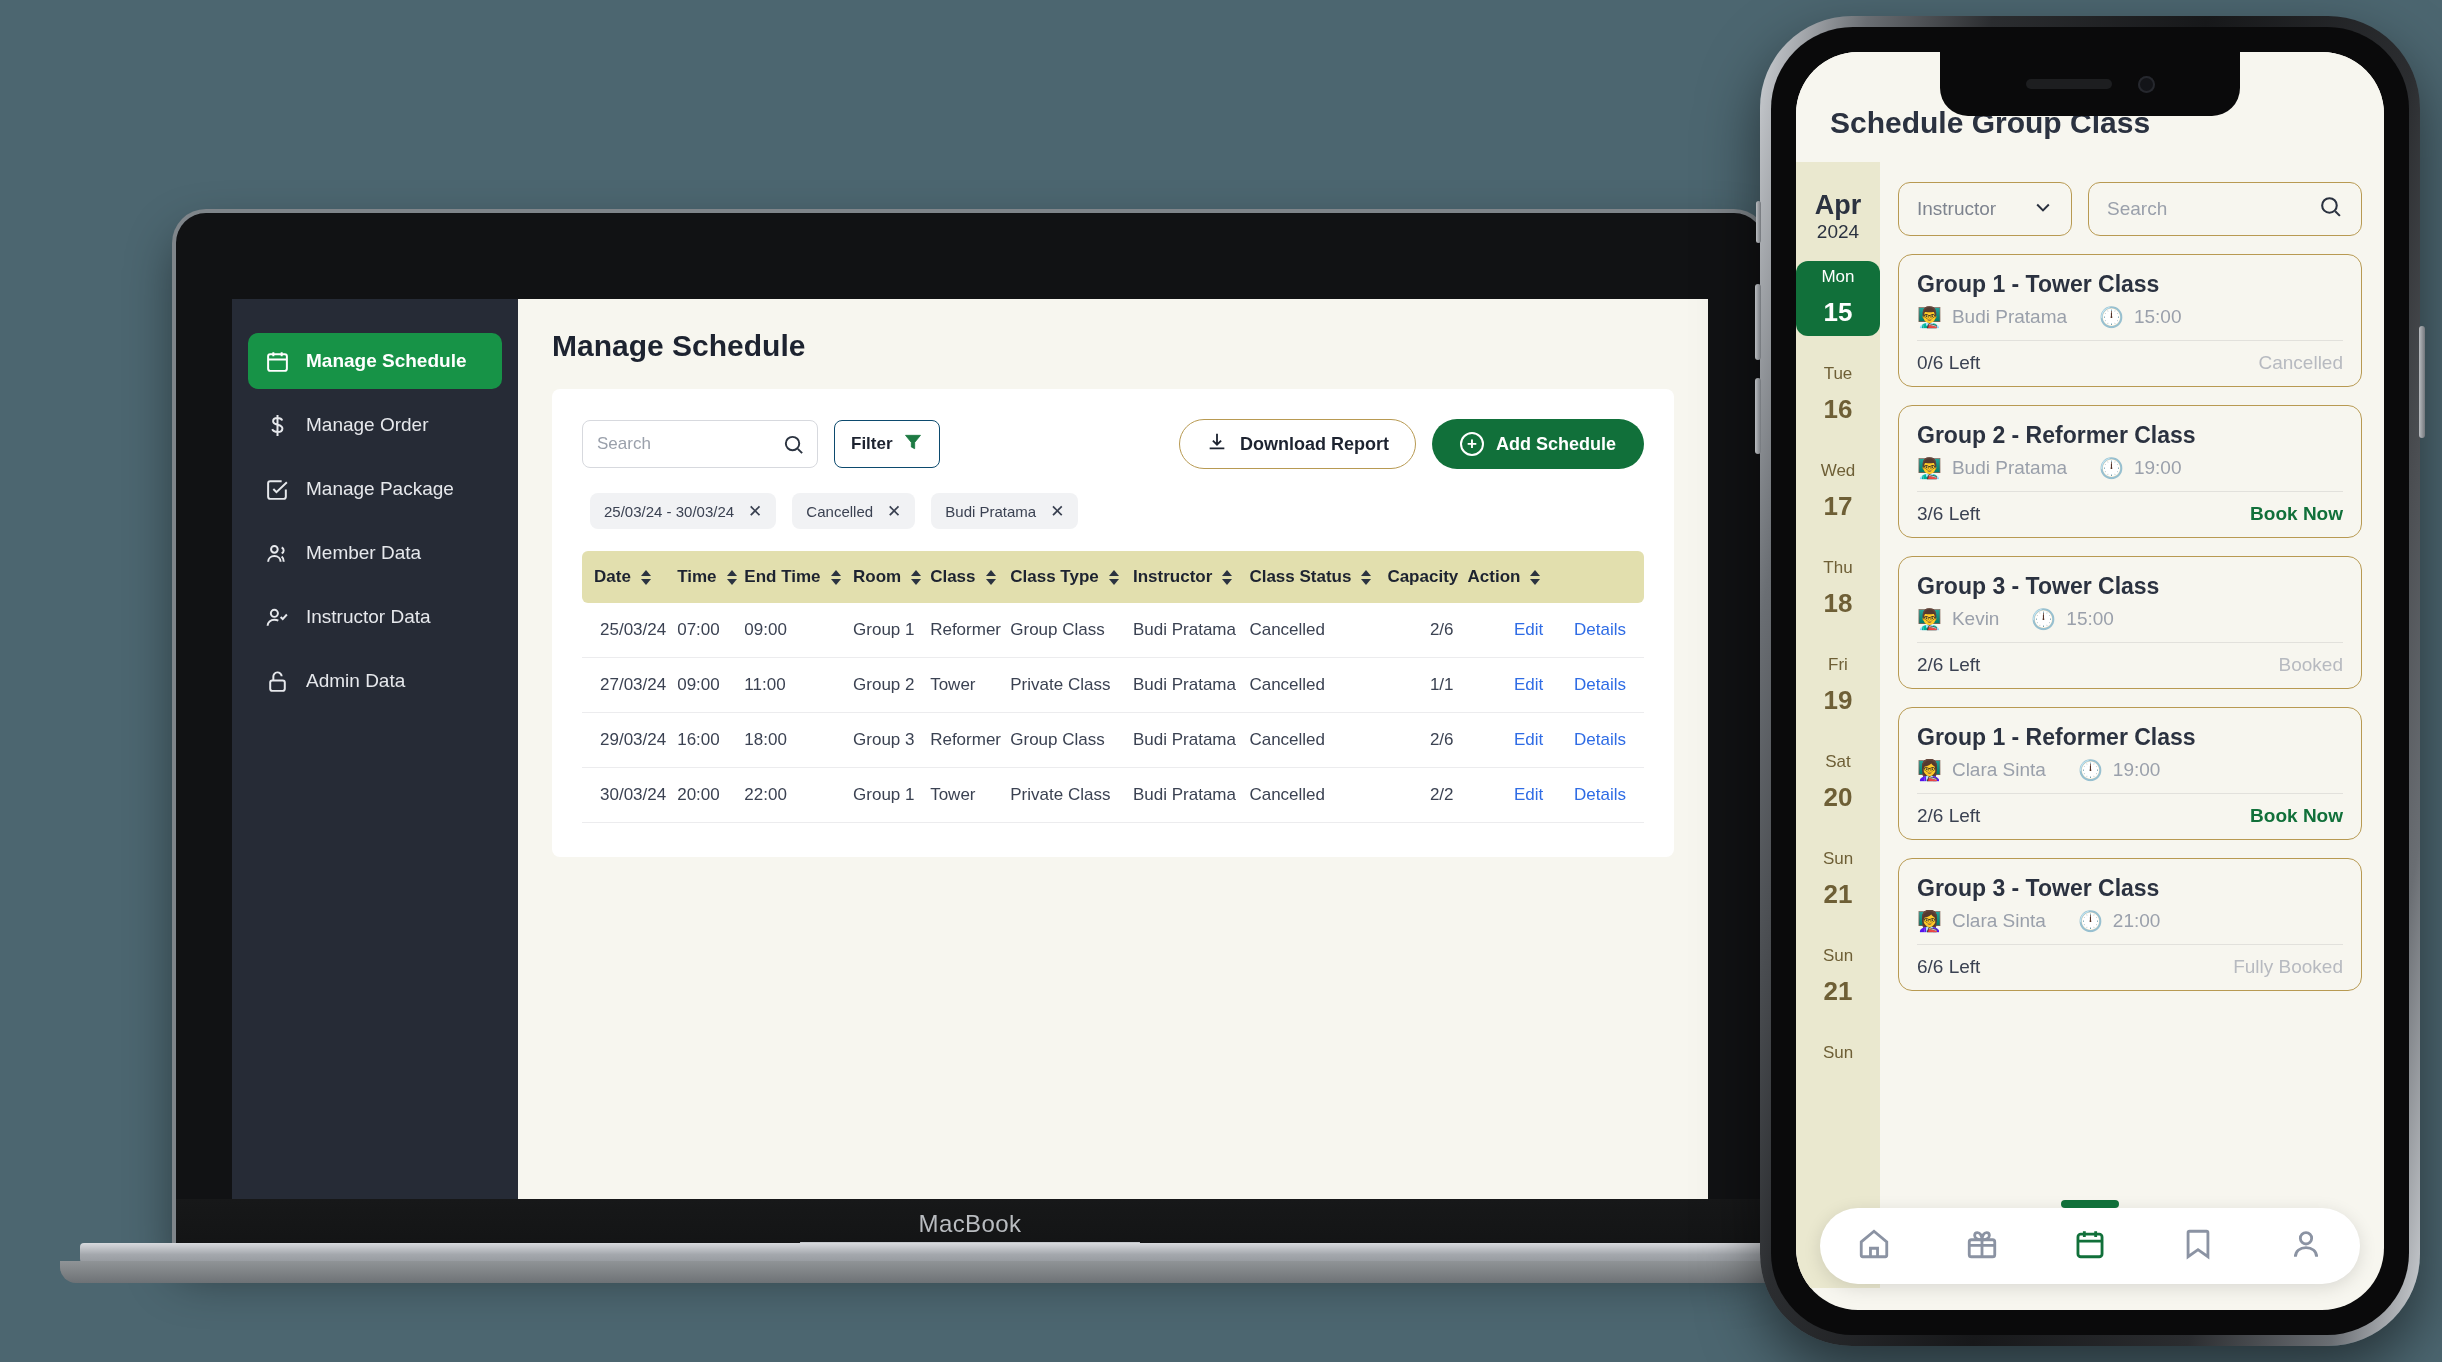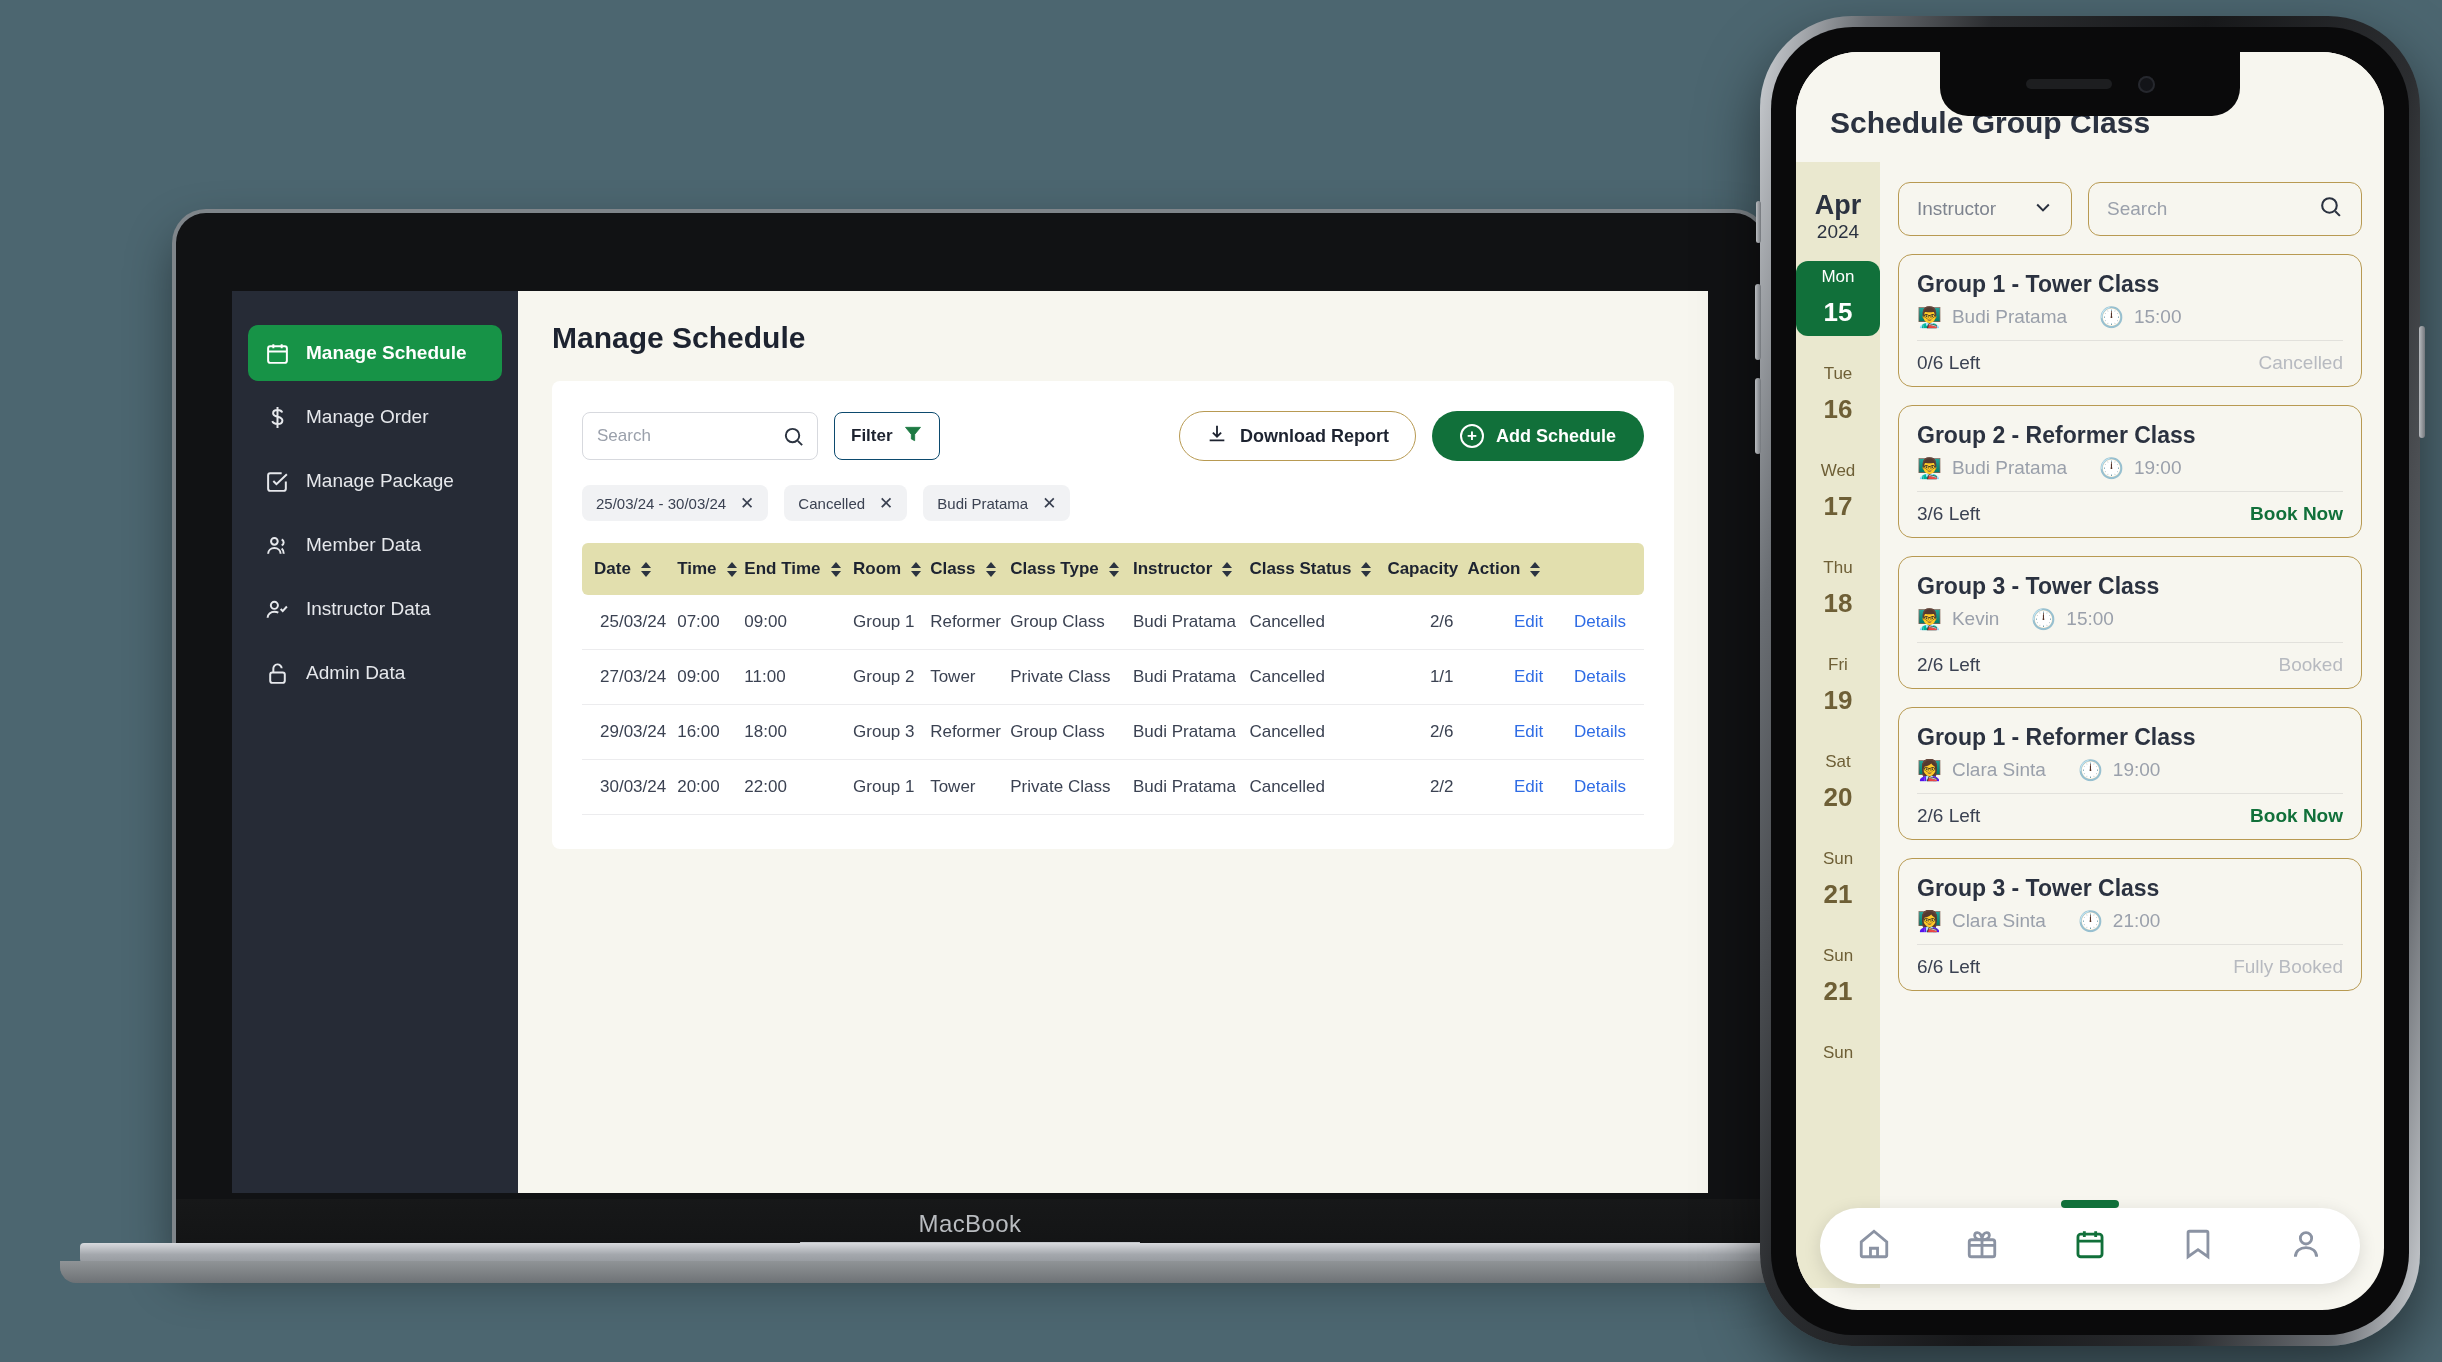--- a/index.html
+++ b/index.html
@@ -13,21 +13,21 @@
 
   
   .macbook { position: absolute; left: 176px; top: 213px; width: 1588px; height: 1050px; }
   .mb-lid {
     position: absolute; left: 0; top: 0; width: 1588px; height: 1040px;
     background: #111214;
     border-radius: 30px 30px 10px 10px;
     box-shadow: 0 0 0 4px #7f858a, 0 22px 50px rgba(0,0,0,.45);
   }
   .mb-screen {
-    position: absolute; left: 56px; top: 78px; width: 1476px; height: 902px;
+    position: absolute; left: 56px; top: 86px; width: 1476px; height: 902px;
     background: #f7f6ef; overflow: hidden; display: flex;
   }
   .mb-chinlabel {
     position: absolute; left: 0; bottom: 4px; width: 100%; height: 50px;
     display: flex; align-items: center; justify-content: center;
     color: #b9bcc0; font-size: 24px; letter-spacing: .4px;
     background: linear-gradient(#171819, #131415);
   }
   .mb-base {
     position: absolute; left: -96px; top: 1030px; width: 1780px; height: 26px;
@@ -88,21 +88,21 @@
     height: 50px; border-radius: 26px; background:#11703a; border:none;
     display:flex; align-items:center; gap:12px; padding: 0 28px;
     font-size:18px; font-weight:700; color:#fff; cursor:pointer;
   }
   .btn-add .plus {
     width:24px;height:24px;border-radius:50%;border:2px solid #fff;
     display:flex;align-items:center;justify-content:center;font-size:17px;line-height:0;
     font-weight:700;
   }
 
-  .chips { display:flex; gap: 16px; margin-top: 24px; }
+  .chips { display:flex; gap: 16px; margin-top: 24px; margin-left: 8px; }
   .chip {
     background:#f1f2f4; border-radius: 8px; height: 36px;
     display:flex; align-items:center; gap:14px; padding: 0 14px;
     font-size: 15px; color:#3b4252; cursor:pointer;
   }
   .chip .x { font-size: 17px; color:#394050; font-weight: 400; }
 
   table { width:100%; border-collapse: collapse; margin-top: 22px; }
   thead th {
     background:#e2dfae; color:#1d2330; font-size:17px; font-weight:700;

